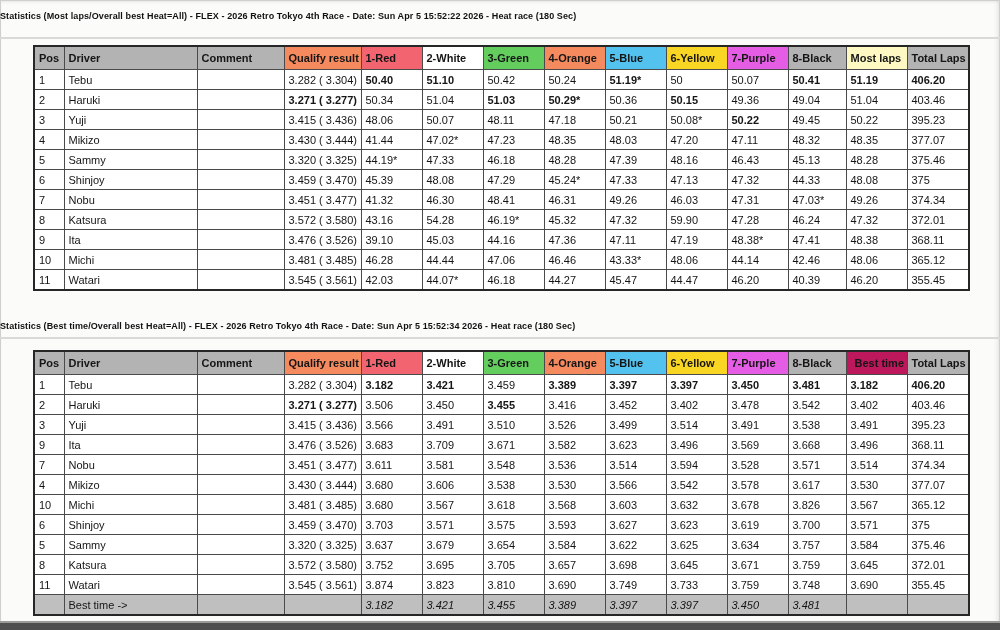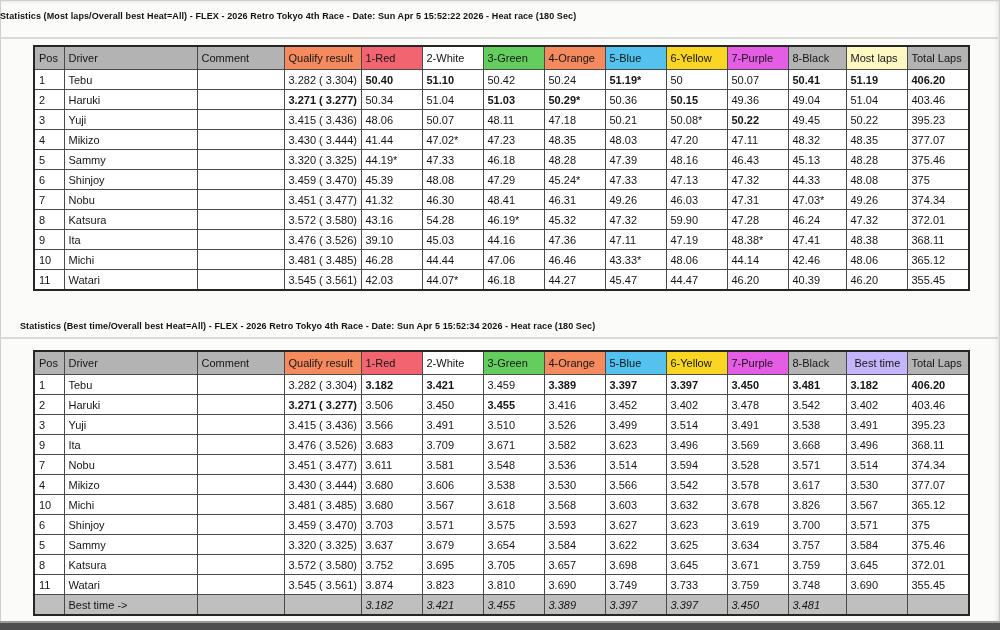--- a/index.html
+++ b/index.html
@@ -7,21 +7,21 @@
   .page{position:relative;width:1000px;height:630px;background:#fbfbfa;overflow:hidden;
         box-shadow:inset 0 0 0 1px #cfcfcd, inset -3px 0 4px rgba(0,0,0,.08), inset 0 2px 3px rgba(0,0,0,.06);}
   .content{padding-top:11px;}
   .report-title{font-size:9px;font-weight:bold;color:#111;text-align:left;letter-spacing:.1px;}
   .scan-line{border:0;border-top:2px solid #d9d9d7;margin:16px 0 0 0;}
   table.stats{border-collapse:collapse;table-layout:fixed;width:935px;margin:6px 0 0 33px;
               font-size:11px;color:#151515;}
   table.stats th, table.stats td{border:1px solid #4a4a4a;padding:1px 4px;overflow:hidden;
               white-space:nowrap;text-align:left;}
   table.stats{border:2px solid #262626;}
-  table.stats th{height:20px;font-size:11px;font-weight:normal;background:#b3b3b3;}
+  table.stats th{height:20px;font-size:11px;font-weight:bold;background:#b3b3b3;}
   table.stats td{height:17px;background:#ffffff;}
   td.r0{background:#f5cc58;}
   td.r1{background:#54c845;font-weight:bold;}
   td.r2{background:#a6d890;}
   td.r3{background:#dee9d4;}
   td.bold{font-weight:bold;}
   tr.footer td{background:#bfbfbf;font-style:italic;}
   tr.footer td.label{font-style:normal;}
   .bottom-bar{position:absolute;left:0;bottom:0;width:100%;height:7px;background:#4f4f4f;border-top:2px solid #9a9a98;}
 </style>
@@ -241,21 +241,21 @@
             <td class="r0">45.47</td>
             <td class="r0">44.47</td>
             <td class="r0">46.20</td>
             <td class="r0">40.39</td>
             <td>46.20</td>
             <td>355.45</td>
           </tr>
         </tbody>
       </table>
 
-    <div class="report-title" style="margin-top:30px;margin-left:20px;">Statistics (Best time/Overall best Heat=All) - FLEX - 2026 Retro Tokyo 4th Race - Date: Sun Apr 5 15:52:34 2026 - Heat race (180 Sec)</div>
+    <div class="report-title" style="margin-top:30px;">Statistics (Best time/Overall best Heat=All) - FLEX - 2026 Retro Tokyo 4th Race - Date: Sun Apr 5 15:52:34 2026 - Heat race (180 Sec)</div>
     <hr class="scan-line" style="margin-top:6px;">
     <table class="stats" style="margin-top:11px;">
         <colgroup>
           <col style="width: 30px;">
           <col style="width: 133px;">
           <col style="width: 87px;">
           <col style="width: 77px;">
           <col style="width: 61px;">
           <col style="width: 61px;">
           <col style="width: 61px;">
@@ -274,21 +274,21 @@
             <th style="background: rgb(179, 179, 179);">Comment</th>
             <th style="background: rgb(245, 138, 95);">Qualify result</th>
             <th style="background: rgb(242, 100, 111);">1-Red</th>
             <th style="background: rgb(255, 255, 255);">2-White</th>
             <th style="background: rgb(99, 206, 94);">3-Green</th>
             <th style="background: rgb(245, 138, 95);">4-Orange</th>
             <th style="background: rgb(83, 194, 238);">5-Blue</th>
             <th style="background: rgb(248, 214, 35);">6-Yellow</th>
             <th style="background: rgb(229, 93, 229);">7-Purple</th>
             <th style="background: rgb(179, 179, 179);">8-Black</th>
-            <th style="background: #c4b5fd; padding-left: 8px;">Best time</th>
+            <th style="background: #be185d; padding-left: 8px;">Best time</th>
             <th style="background: rgb(179, 179, 179);">Total Laps</th>
           </tr>
         </thead>
         <tbody>
           <tr>
             <td>1</td>
             <td>Tebu</td>
             <td></td>
             <td>3.282 ( 3.304)</td>
             <td class="r1">3.182</td>

